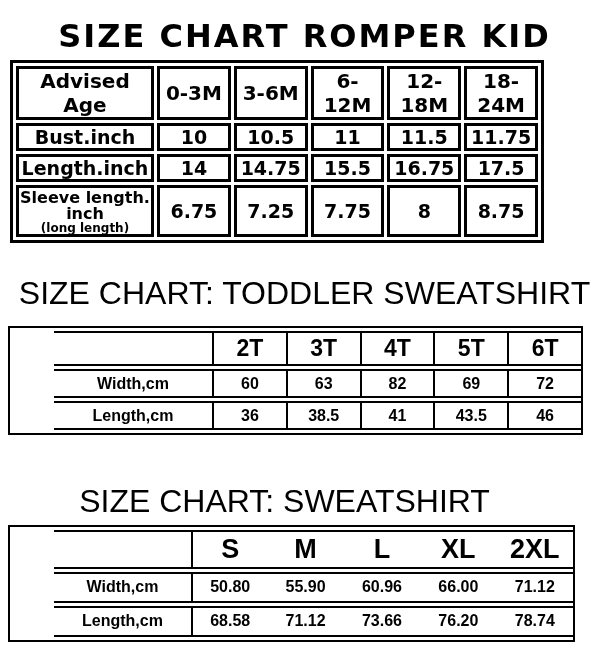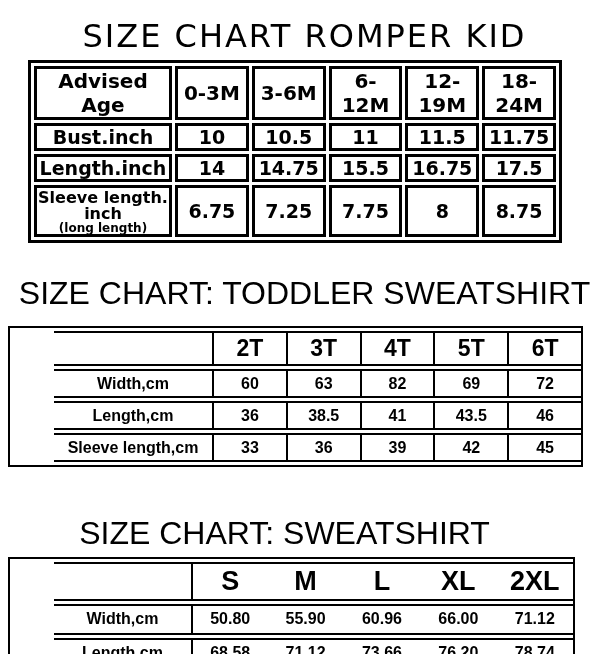--- a/index.html
+++ b/index.html
@@ -5,31 +5,31 @@
   html,body{margin:0;padding:0;}
   body{
     width:609px;height:654px;
     background:#ffffff;color:#000;
     font-family:"Liberation Sans",sans-serif;
     overflow:hidden;
   }
   .comic{font-family:"DejaVu Sans",sans-serif;font-weight:bold;}
 
   
-  .title{font-weight:normal;text-align:center;line-height:1.05;}
+  .title{font-weight:bold;text-align:center;line-height:1.05;}
   #title-romper{font-size:32px;letter-spacing:2px;margin:20px 0 6px;}
   #title-toddler{font-size:32px;font-weight:normal;margin:34px 0 16px;}
   #title-sweatshirt{font-size:32px;font-weight:normal;margin:50px 0 6px;transform:translateX(-20px);}
 
   table{table-layout:fixed;}
   td{padding:0;text-align:center;vertical-align:middle;font-weight:bold;}
 
   
   #table-romper{
-    width:534px;margin-left:28px;
+    width:534px;margin-left:10px;
     border:3px solid #000;border-collapse:separate;border-spacing:3px;
   }
   #table-romper td{border:3px solid #000;font-size:19px;}
   #table-romper .hrow td{height:28px;font-size:20px;}
   #table-romper .drow td{height:22px;}
   #table-romper .sleeve-main{font-size:16px;line-height:1;padding-top:2px;}
   #table-romper .sleeve-sub{font-size:12px;line-height:1;}
 
   
   .striptable{
@@ -63,21 +63,21 @@
         <col>
         <col>
         <col>
       </colgroup>
     <tbody>
         <tr class="hrow">
       <td>Advised Age</td>
       <td>0-3M</td>
       <td>3-6M</td>
       <td>6-12M</td>
-      <td>12-19M</td>
+      <td>12-18M</td>
       <td>18-24M</td>
     </tr>
     <tr class="drow">
       <td>Bust.inch</td>
       <td>10</td>
       <td>10.5</td>
       <td>11</td>
       <td>11.5</td>
       <td>11.75</td>
     </tr>
@@ -134,28 +134,20 @@
       <td>72</td>
     </tr>
     <tr class="drow">
       <td>Length,cm</td>
       <td>36</td>
       <td>38.5</td>
       <td>41</td>
       <td>43.5</td>
       <td>46</td>
     </tr>
-    <tr class="drow">
-      <td>Sleeve length,cm</td>
-      <td>33</td>
-      <td>36</td>
-      <td>39</td>
-      <td>42</td>
-      <td>45</td>
-    </tr>
   </tbody>
     </table>
 </div>
 
 <div>
   <div id="title-sweatshirt" class="title">SIZE CHART: SWEATSHIRT</div>
 
   <table id="table-sweatshirt" class="striptable">
     <colgroup>
         <col style="width:137px">

